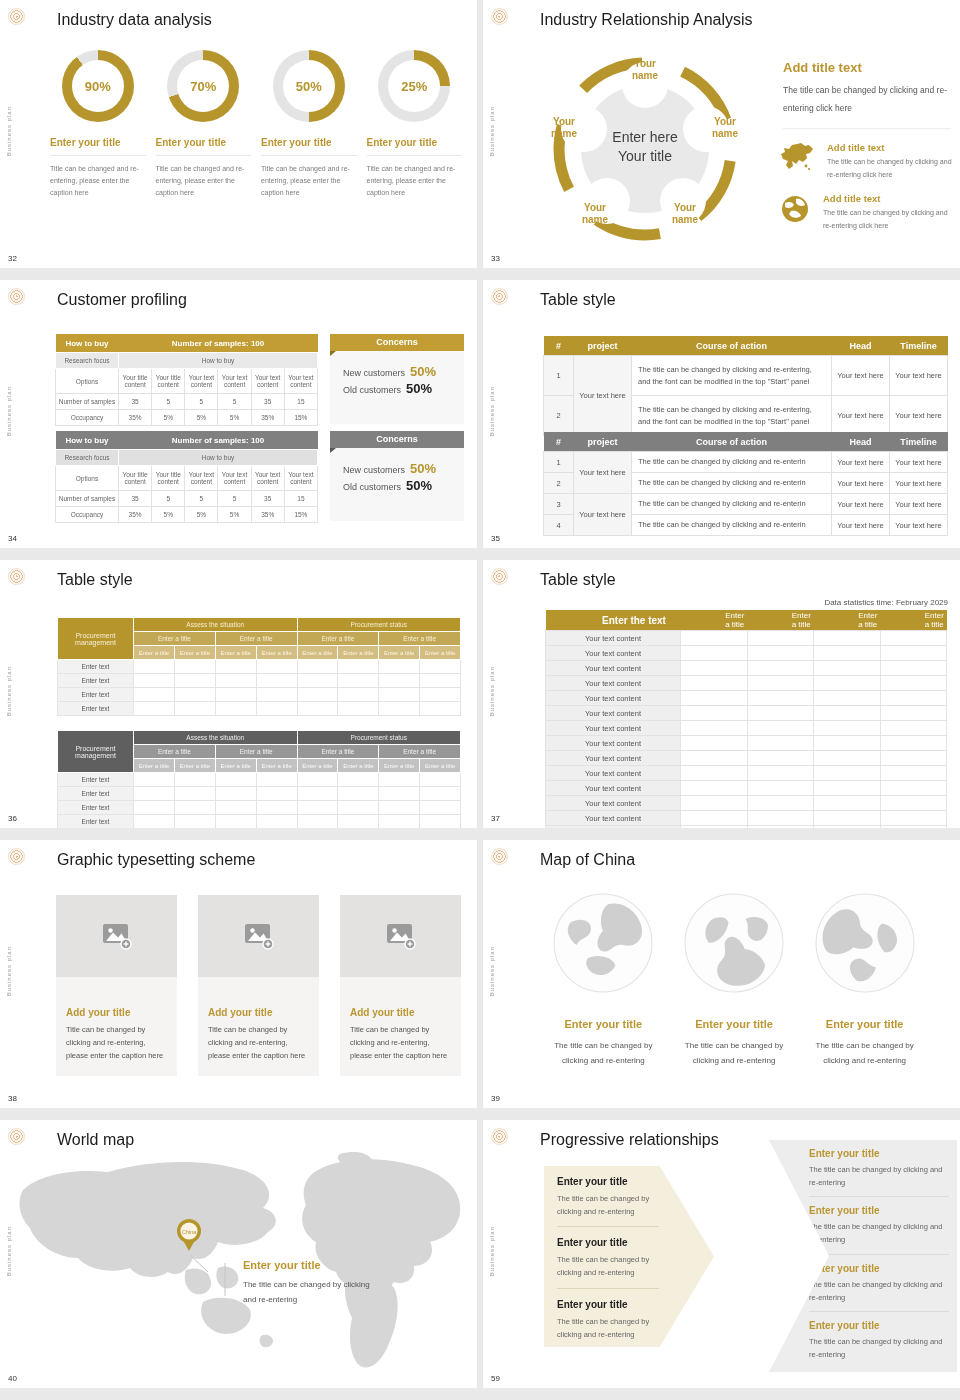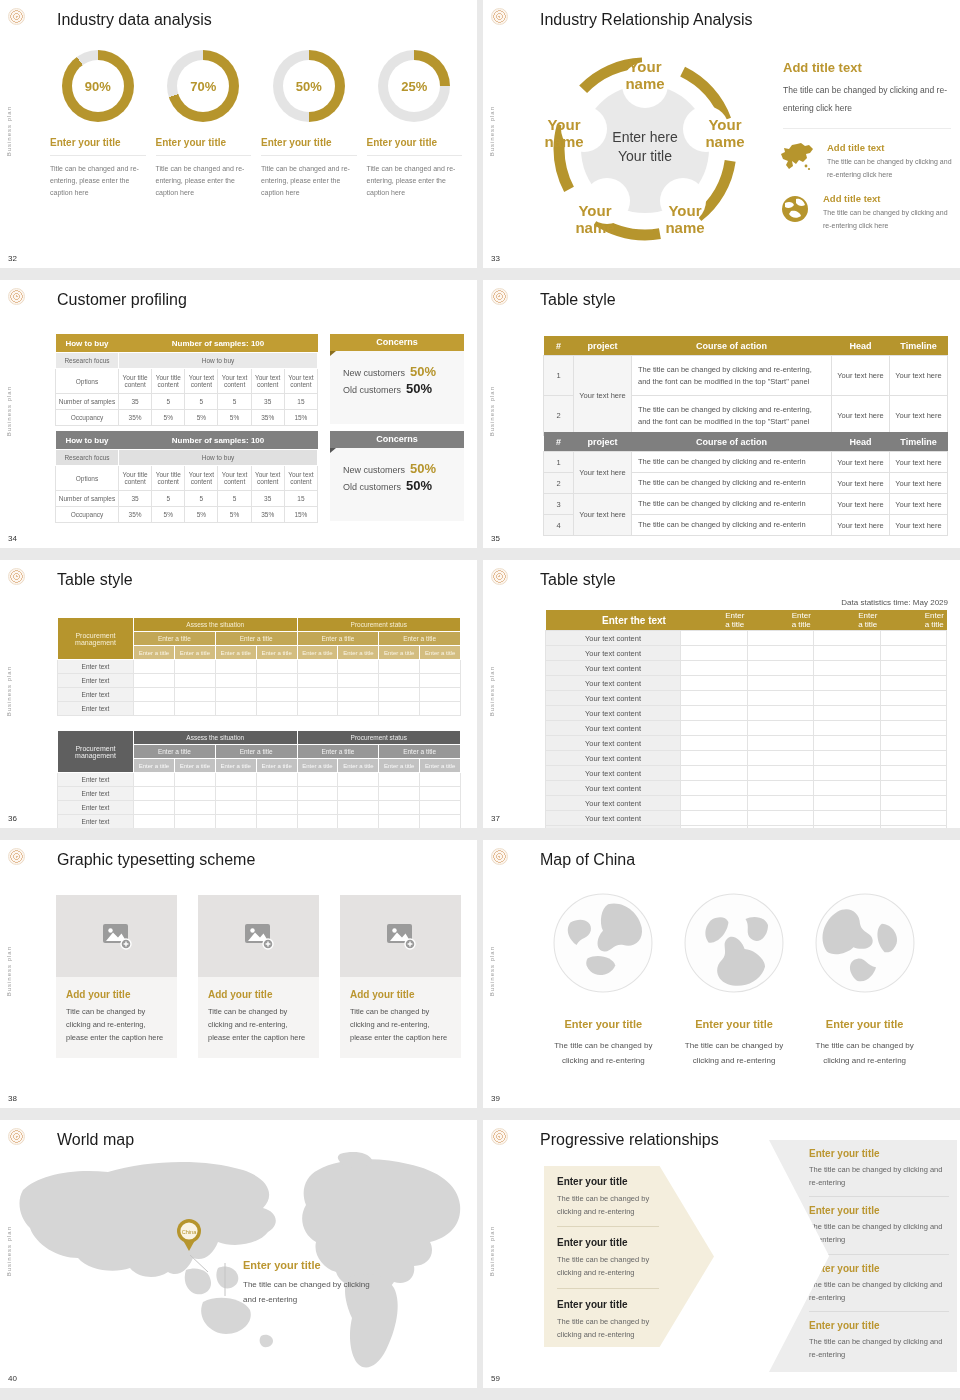--- a/index.html
+++ b/index.html
@@ -13,21 +13,21 @@
   
   .donut-row{position:absolute;left:50px;top:50px;width:412px;display:flex;gap:10px;}
   .donut-col{width:96px;}
   .donut{width:72px;height:72px;border-radius:50%;position:relative;margin:0 auto;}
   .donut::after{content:"";position:absolute;inset:10px;background:#fff;border-radius:50%;}
   .donut .pct{position:absolute;inset:0;display:flex;align-items:center;justify-content:center;font-size:13px;font-weight:bold;color:#b6952d;z-index:1;}
   .donut-col .dtitle{margin-top:15px;font-size:10px;font-weight:bold;color:#bb9630;}
   .donut-col .dline{border-bottom:1px solid #e8e8e8;margin:7px 0 7px;}
   .donut-col .dcap{font-size:7px;color:#7d7d7d;line-height:1.7;}
   
-  .gear-label{position:absolute;width:48px;text-align:center;font-size:15px;font-weight:bold;color:#bb9630;line-height:1.15;}
+  .gear-label{position:absolute;width:48px;text-align:center;font-size:10px;font-weight:bold;color:#bb9630;line-height:1.15;}
   .gear-center{position:absolute;left:100px;top:128px;width:124px;text-align:center;font-size:14px;color:#3f3f3f;line-height:1.35;}
   .s33-h{position:absolute;left:300px;top:60px;font-size:13px;font-weight:bold;color:#bb9630;}
   .s33-p{position:absolute;left:300px;top:82px;width:172px;font-size:8.5px;color:#555;line-height:2.1;}
   .s33-div{position:absolute;left:300px;top:128px;width:168px;border-bottom:1px solid #ececec;}
   .s33-item{position:absolute;left:296px;width:178px;display:flex;gap:12px;}
   .s33-item .tx .ih{font-size:9.5px;font-weight:bold;color:#bb9630;margin-bottom:3px;}
   .s33-item .tx .ib{font-size:7px;color:#777;line-height:1.8;width:130px;}
   
   table{border-collapse:collapse;}
   
@@ -75,21 +75,21 @@
   .t37{position:absolute;left:62px;top:50px;width:402px;table-layout:fixed;}
   .t37 th{background:#b6952d;color:#fff;height:17px;padding-left:43px;}
   .t37 th.h0{font-size:10px;font-weight:bold;}
   .t37 th.h{font-size:8px;font-weight:normal;}
   .t37 td{height:12px;font-size:7.5px;border:1px solid #e3e3e3;}
   .t37 td.c0{background:#efefef;color:#555;text-align:center;}
   
   .cards{position:absolute;left:56px;top:55px;display:flex;gap:21px;}
   .card{width:121px;}
   .card .img{height:82px;background:#e4e2e1;display:flex;align-items:center;justify-content:center;}
-  .card .body{background:#f5f4f3;padding:12px 10px 14px;}
+  .card .body{background:#f5f4f3;padding:30px 10px 14px;}
   .card .ct{font-size:10px;font-weight:bold;color:#bb9630;margin-bottom:5px;}
   .card .cb{font-size:7.5px;color:#555;line-height:1.75;}
   
   .globes{position:absolute;left:55px;top:52px;width:392px;display:flex;}
   .gcol{width:131px;text-align:center;}
   .gcol .gt{margin-top:20px;font-size:11px;font-weight:bold;color:#bb9630;}
   .gcol .gb{margin-top:8px;font-size:8px;color:#555;line-height:1.9;width:118px;margin-left:auto;margin-right:auto;}
   
   .s40-title{position:absolute;left:243px;top:139px;font-size:11px;font-weight:bold;color:#bb9630;}
   .s40-body{position:absolute;left:243px;top:157px;width:135px;font-size:8px;color:#555;line-height:1.9;}
@@ -581,21 +581,21 @@
           </tr>
     </tbody>
       </table>
     <span class="pagenum">36</span>
   </div>
 
   <div class="slide">
     <span class="logo"></span>
     <span class="vtext">Business plan</span>
     <div class="stitle">Table style</div>
-    <div class="note37">Data statistics time: May 2029</div>
+    <div class="note37">Data statistics time: February 2029</div>
     <table class="t37">
       <colgroup>
           <col style="width:135px;">
           <col>
           <col>
           <col>
           <col>
         </colgroup>
       <tbody>
           <tr>

